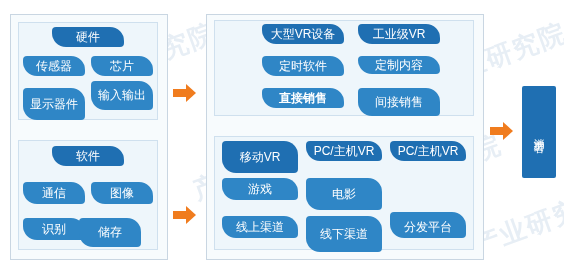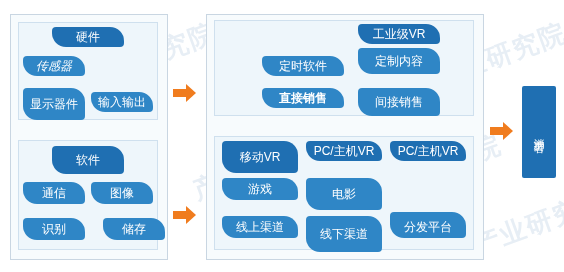--- a/index.html
+++ b/index.html
@@ -101,46 +101,48 @@
   <div class="wm" style="left:430px;top:38px;">产业研究院</div>
   <div class="wm" style="left:20px;top:150px;">产业研究院</div>
   <div class="wm" style="left:190px;top:150px;">产业研究院</div>
   <div class="wm" style="left:365px;top:150px;">产业研究院</div>
   <div class="wm" style="left:470px;top:205px;">产业研究院</div>
 
   <div class="panel" style="left:10px;top:14px;width:156px;height:244px;"></div>
 
   <div class="strip" style="left:18px;top:22px;width:140px;height:98px;"></div>
   <div class="box dark tab" style="left:52px;top:27px;width:72px;height:20px;">硬件</div>
-  <div class="box mid tab" style="left:23px;top:56px;width:62px;height:20px;font-style:italic;">传感器</div>
+  <div class="box mid tab" style="left:23px;top:56px;width:62px;height:20px;">传感器</div>
+  <div class="box mid tab" style="left:91px;top:56px;width:62px;height:20px;">芯片</div>
   <div class="box mid tab" style="left:23px;top:88px;width:62px;height:32px;">显示器件</div>
-  <div class="box mid tab" style="left:91px;top:92px;width:62px;height:20px;">输入输出</div>
+  <div class="box mid tab" style="left:91px;top:81px;width:62px;height:29px;">输入输出</div>
 
   <div class="strip" style="left:18px;top:140px;width:140px;height:110px;"></div>
-  <div class="box dark tab" style="left:52px;top:146px;width:72px;height:28px;">软件</div>
+  <div class="box dark tab" style="left:52px;top:146px;width:72px;height:20px;">软件</div>
   <div class="box mid tab" style="left:23px;top:182px;width:62px;height:22px;">通信</div>
   <div class="box mid tab" style="left:91px;top:182px;width:62px;height:22px;">图像</div>
   <div class="box mid tab" style="left:23px;top:218px;width:62px;height:22px;">识别</div>
-  <div class="box mid tab" style="left:103px;top:218px;width:62px;height:22px;">储存</div>
+  <div class="box mid tab" style="left:79px;top:218px;width:62px;height:29px;">储存</div>
 
   <div class="arrow" style="left:173px;top:84px;width:26px;height:18px;">
     <div class="shaft"></div>
       <div class="head"></div>
   </div>
   <div class="arrow" style="left:173px;top:206px;width:26px;height:18px;">
     <div class="shaft"></div>
       <div class="head"></div>
   </div>
 
   <div class="panel" style="left:206px;top:14px;width:276px;height:244px;"></div>
 
   <div class="strip" style="left:214px;top:20px;width:260px;height:96px;"></div>
+  <div class="box dark tab" style="left:262px;top:24px;width:82px;height:20px;">大型VR设备</div>
   <div class="box dark tab" style="left:358px;top:24px;width:82px;height:20px;">工业级VR</div>
   <div class="box mid tab" style="left:262px;top:56px;width:82px;height:20px;">定时软件</div>
-  <div class="box mid tab" style="left:358px;top:48px;width:82px;height:26px;">定制内容</div>
+  <div class="box mid tab" style="left:358px;top:56px;width:82px;height:18px;">定制内容</div>
   <div class="box mid tab" style="left:262px;top:88px;width:82px;height:20px;font-weight:bold;">直接销售</div>
   <div class="box mid tab" style="left:358px;top:88px;width:82px;height:28px;">间接销售</div>
 
   <div class="strip" style="left:214px;top:136px;width:260px;height:114px;"></div>
   <div class="box dark tab" style="left:222px;top:141px;width:76px;height:32px;">移动VR</div>
   <div class="box dark tab" style="left:306px;top:141px;width:76px;height:20px;">PC/主机VR</div>
   <div class="box dark tab" style="left:390px;top:141px;width:76px;height:20px;">PC/主机VR</div>
 
   <div class="box mid tab" style="left:222px;top:178px;width:76px;height:22px;">游戏</div>
   <div class="box mid tab" style="left:306px;top:178px;width:76px;height:32px;">电影</div>

